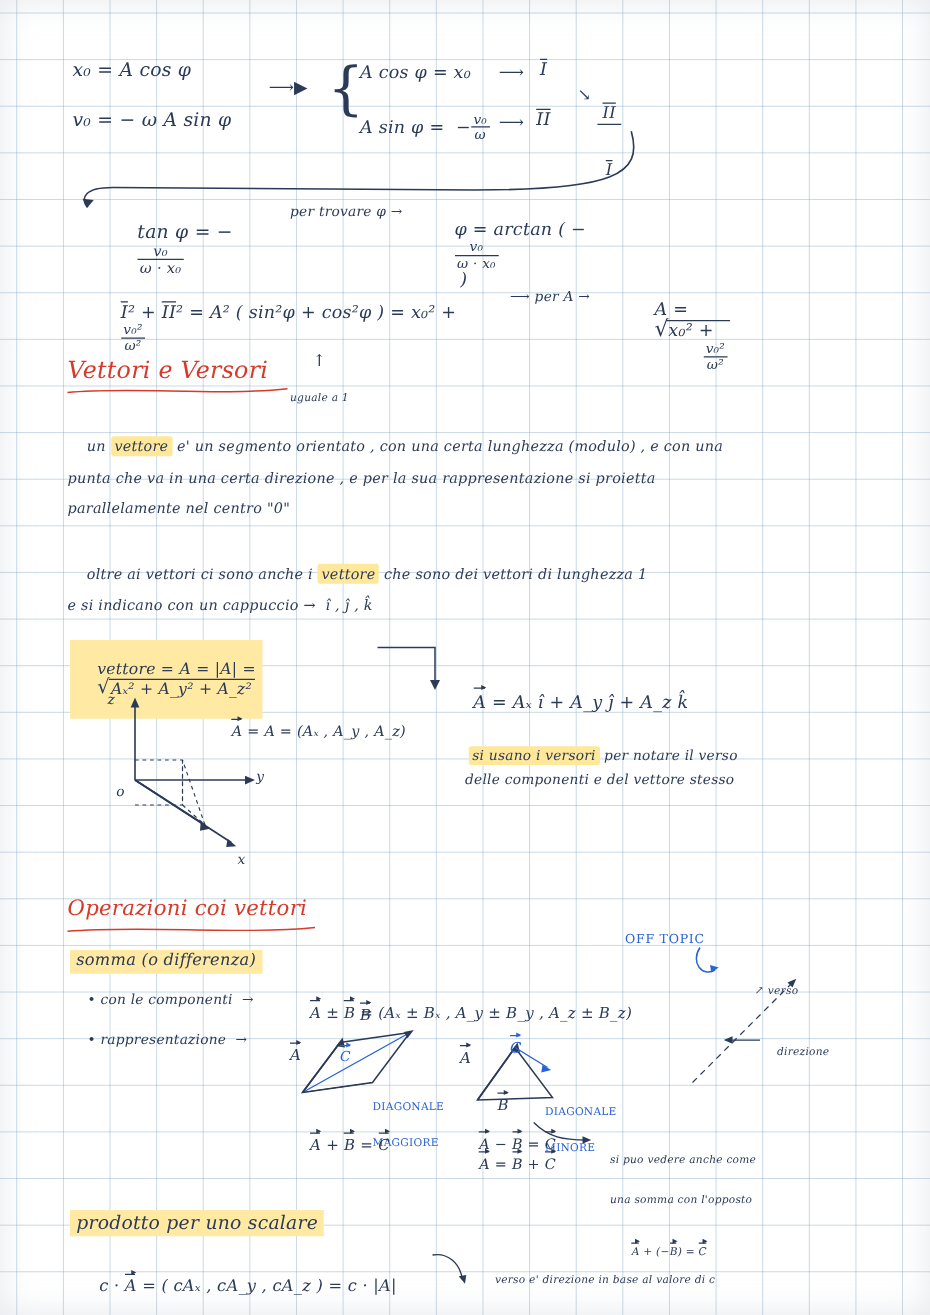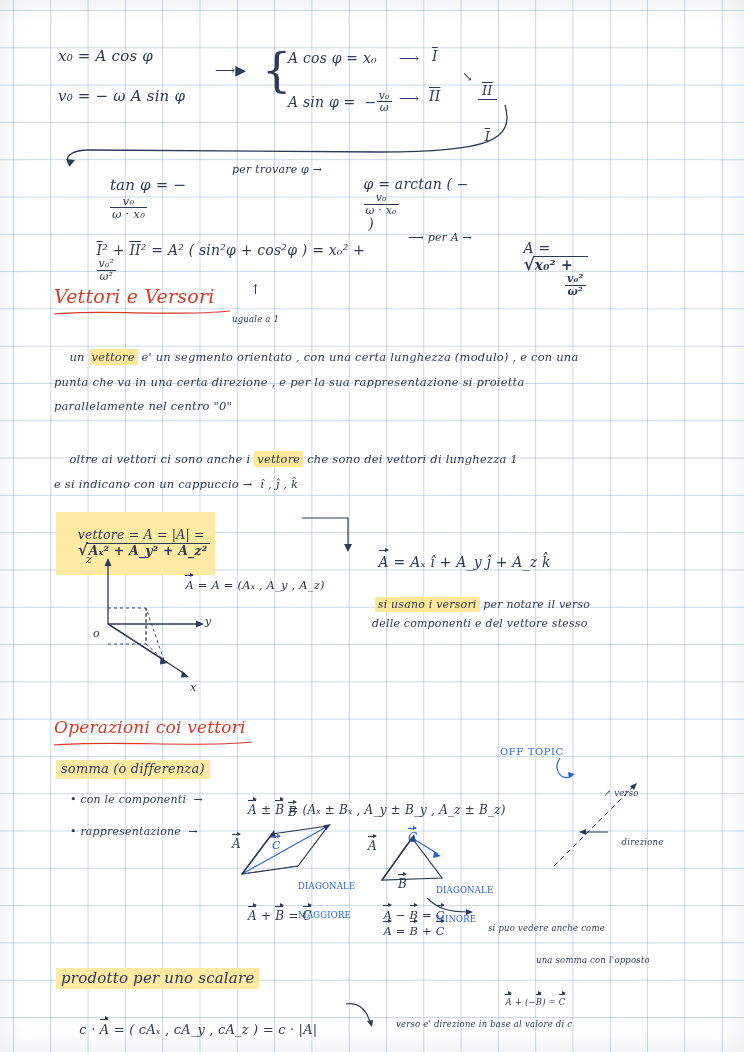--- a/index.html
+++ b/index.html
@@ -55,21 +55,21 @@
   .vec::before{
     content:"";
     position:absolute; right:0px; top:-6.5px;
     border-left:4px solid currentColor;
     border-top:2px solid transparent;
     border-bottom:2px solid transparent;
   }
   .frac { display:inline-block; text-align:center; vertical-align:-0.45em; font-size:0.78em; line-height:1.05; }
   .frac .num { display:block; border-bottom:1px solid currentColor; padding:0 2px; }
   .frac .den { display:block; padding:0 2px; }
-  .rad { display:inline-block; position:relative; padding-left:9px;font-weight:bold; }
+  .rad { display:inline-block; position:relative; padding-left:9px; }
   .rad::before{
     content:"√"; position:absolute; left:0; top:-2px; font-size:1.25em;
   }
   .rad > span { border-top:1px solid currentColor; padding:0 2px; display:inline-block; }
   .brace { font-size:46px; line-height:0.8; font-family:"DejaVu Serif", serif; }
   svg { position:absolute; overflow:visible; }
 </style>
 </head>
 <body>
 
@@ -243,21 +243,21 @@
   <div class="hw sl" style="left:368px; top:912px; font-size:11.5px;">
     <span class="vec" style="display:inline-block;">A</span> = <span class="vec" style="display:inline-block;">B</span> + <span class="vec" style="display:inline-block;">C</span>
   </div>
 
   <svg style="left:425px; top:896px;" width="60" height="26">
     <path d="M2,2 C14,14 26,16 44,16" fill="none" stroke="#2b3a57" stroke-width="1.1"></path>
     <path d="M48,16 l-7,-3 l0,6 z" fill="#2b3a57"></path>
   </svg>
   <div class="hw sl xs" style="left:488px; top:904px;">
     <div>si puo vedere anche come</div>
-    <div style="margin-top:3px;margin-left:48px;">una somma con l'opposto</div>
+    <div style="margin-top:3px;">una somma con l'opposto</div>
     <div style="margin-top:3px;">
       <span class="vec" style="display:inline-block;">A</span> + (−<span class="vec" style="display:inline-block;">B</span>) = <span class="vec" style="display:inline-block;">C</span>
     </div>
   </div>
 
   <div class="hw blue" style="left:500px; top:746px; font-size:10px; letter-spacing:0.6px;">OFF TOPIC</div>
   <svg style="left:552px; top:756px;" width="36" height="34">
     <path d="M8,2 C0,14 10,26 20,20" fill="none" stroke="#2a63d6" stroke-width="1.2"></path>
     <path d="M23,18 l-7,-2 l1,6 z" fill="#2a63d6"></path>
   </svg>

